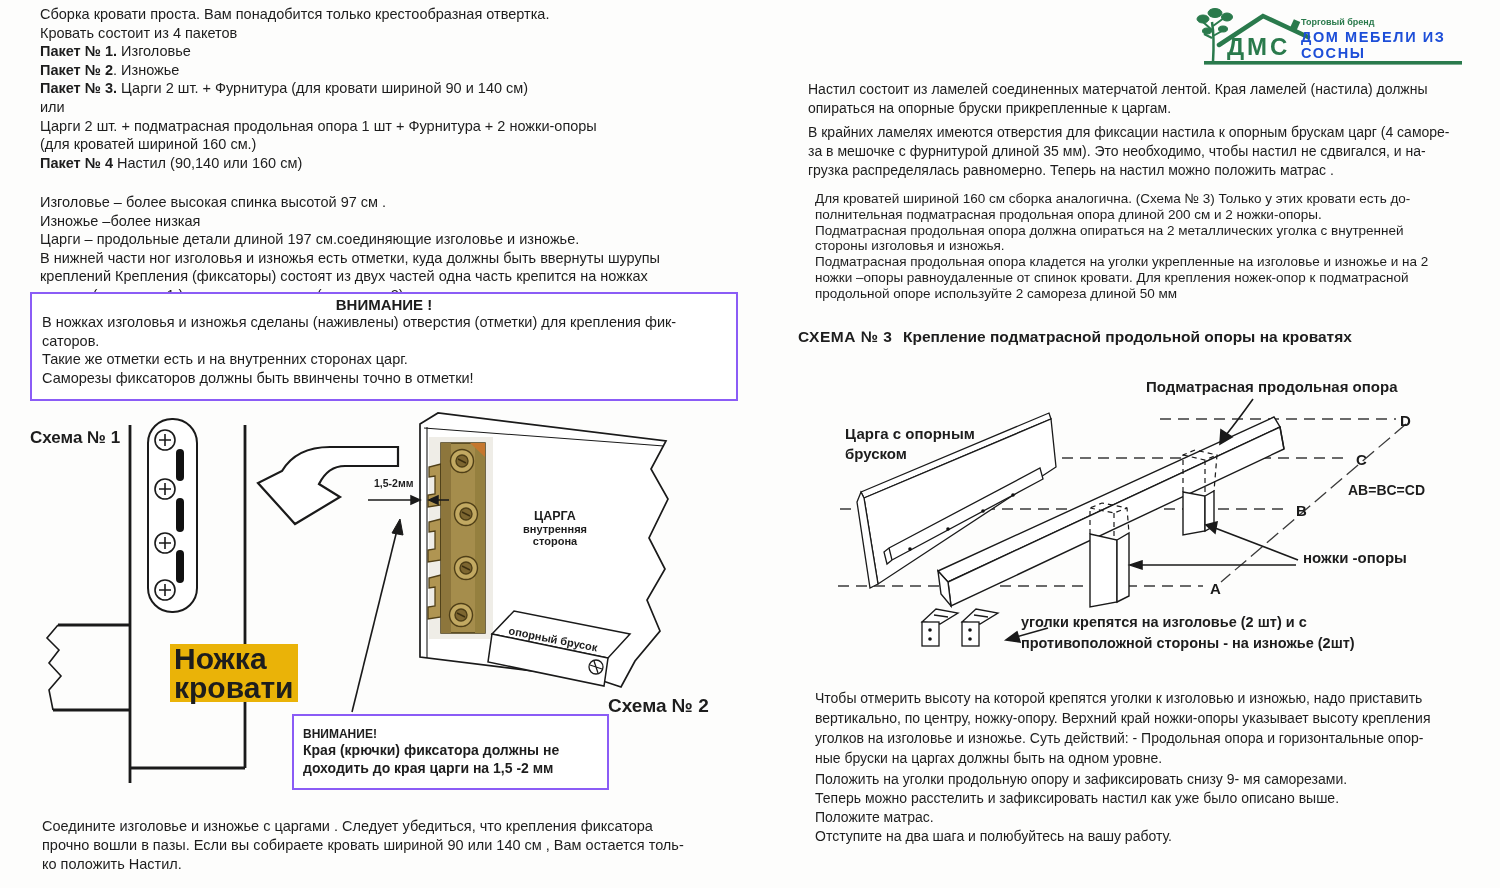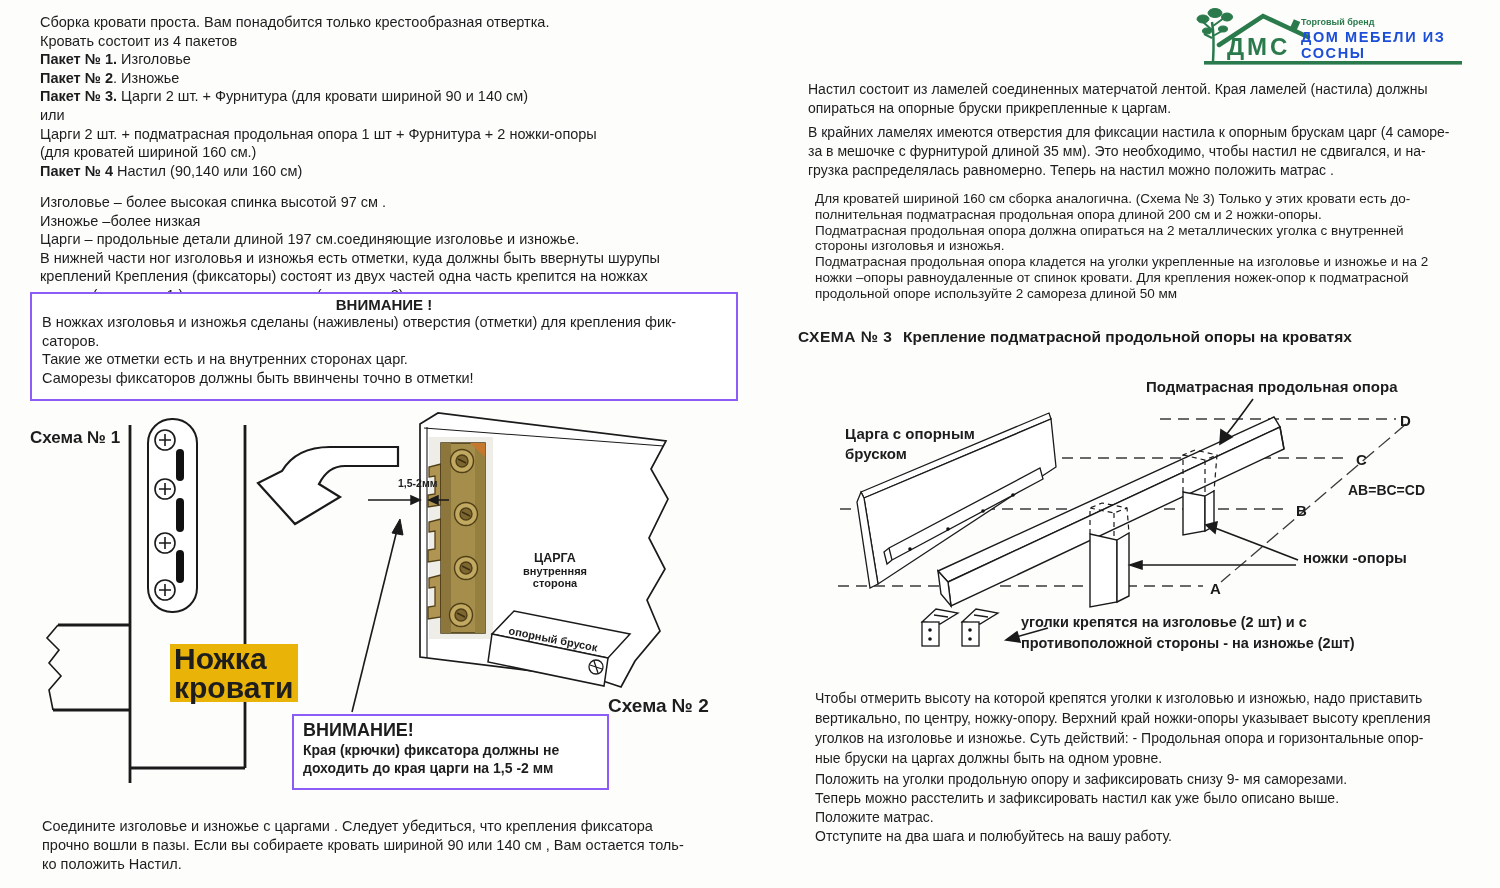--- a/index.html
+++ b/index.html
@@ -33,21 +33,21 @@
     <g>
       <path d="M1219,45 L1263,16 L1308,37" fill="none" stroke="#2a7a4c" stroke-width="4.5" stroke-linecap="round"></path>
       <rect x="1292" y="20" width="7" height="9" fill="#2a7a4c" transform="rotate(24 1295 24)"></rect>
     </g>
     <text x="1227" y="55" font-size="24" font-weight="bold" fill="#2a7a4c" letter-spacing="3">ДМС</text>
     <rect x="1204" y="61" width="258" height="3.6" fill="#2a7a4c"></rect>
   </svg>
   <div class="abs" style="left:1301px;top:17px;font-size:9px;color:#2a7a4c;font-weight:bold;">Торговый бренд</div>
   <div class="abs" style="left:1301px;top:29px;font-size:14.5px;color:#1d4ed8;font-weight:bold;letter-spacing:1.6px;">ДОМ МЕБЕЛИ ИЗ СОСНЫ</div>
 
-  <div class="abs body-txt" style="left:40px;top:13px;width:650px;">
+  <div class="abs body-txt" style="left:40px;top:5px;width:650px;">
       <div>Сборка кровати проста. Вам понадобится только крестообразная отвертка.</div>
       <div>Кровать состоит из 4 пакетов</div>
       <div><b>Пакет № 1.</b> Изголовье</div>
       <div><b>Пакет № 2</b>. Изножье</div>
       <div><b>Пакет № 3.</b> Царги 2 шт. + Фурнитура   (для кровати шириной 90 и 140 см)</div>
       <div>или</div>
       <div>Царги 2 шт. + подматрасная продольная опора 1 шт  + Фурнитура + 2 ножки-опоры</div>
       <div>(для кроватей шириной 160 см.)</div>
       <div><b>Пакет № 4</b> Настил (90,140  или 160 см)</div>
     </div>
@@ -149,30 +149,30 @@
 
     <g stroke="#1a1a1a" fill="#1a1a1a">
       <path d="M352,712 L397,530" stroke-width="1.6" fill="none"></path>
       <polygon points="392,533 400,519 403,535"></polygon>
     </g>
   </svg>
 
   <div class="abs lbl" style="left:30px;top:428px;font-size:17px;">Схема № 1</div>
   <div class="abs lbl pre" style="left:170px;top:644px;font-size:30px;line-height:29px;background:#eab308;padding:0 4px;">Ножка
 кровати</div>
-  <div class="abs lbl" style="left:374px;top:477px;font-size:10.5px;margin-left:24px;">1,5-2мм</div>
-  <div class="abs" style="left:500px;top:509px;width:110px;text-align:center;margin-top:42px;">
+  <div class="abs lbl" style="left:374px;top:477px;font-size:10.5px;">1,5-2мм</div>
+  <div class="abs" style="left:500px;top:509px;width:110px;text-align:center;">
     <div class="lbl" style="font-size:12.5px;">ЦАРГА</div>
     <div class="lbl" style="font-size:11px;">внутренняя сторона</div>
   </div>
   <div class="abs lbl" style="left:508px;top:633px;font-size:11px;transform:rotate(11deg);">опорный брусок</div>
   <div class="abs lbl" style="left:608px;top:695px;font-size:19px;">Схема № 2</div>
 
   <div class="abs warnbox" style="left:292px;top:714px;width:295px;height:64px;padding:4px 9px;">
-    <div class="b" style="font-size:18px;">ВНИМАНИЕ!</div>
+    <div class="b" style="font-size:12px;margin-top:7px;">ВНИМАНИЕ!</div>
     <div class="pre b" style="font-size:14px;line-height:18px;">Края (крючки) фиксатора должны не
 доходить до края царги на 1,5 -2 мм</div>
   </div>
 
   <div class="abs body-txt pre" style="left:42px;top:817px;width:680px;line-height:19px;">Соедините изголовье и изножье с царгами . Следует убедиться, что крепления фиксатора
 прочно вошли в пазы. Если вы собираете кровать шириной 90 или 140 см , Вам остается толь-
 ко положить  Настил.</div>
 
   <div class="abs rtxt pre" style="left:808px;top:80px;width:655px;">Настил  состоит из ламелей соединенных матерчатой лентой. Края ламелей (настила) должны
 опираться на опорные бруски прикрепленные к царгам.</div>

